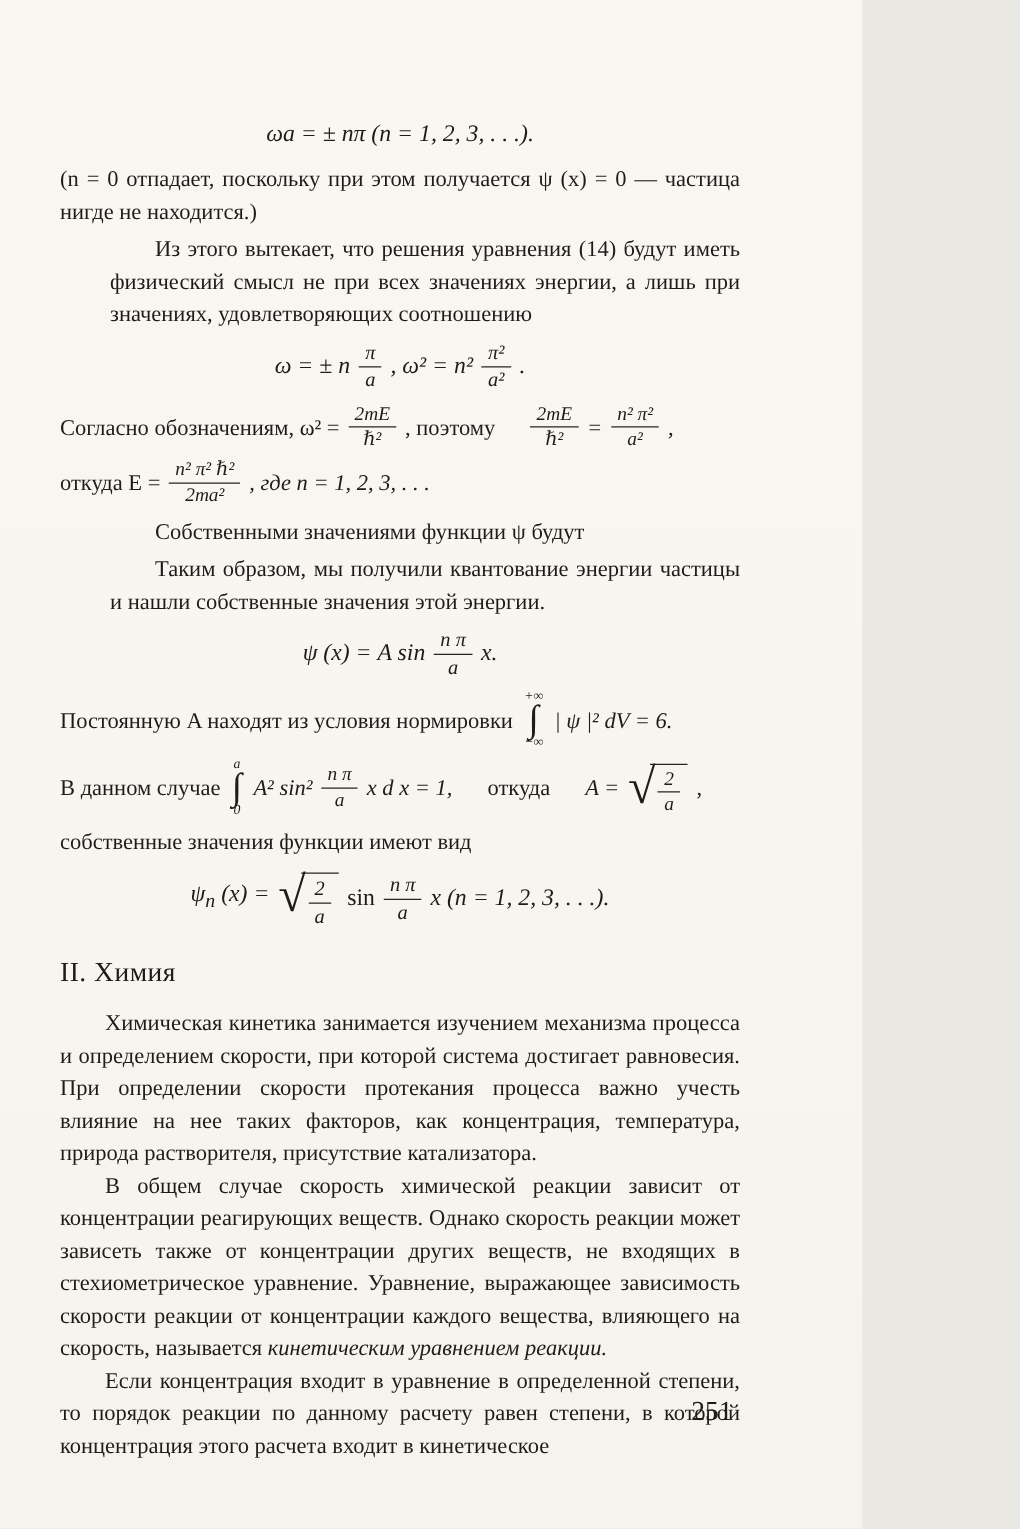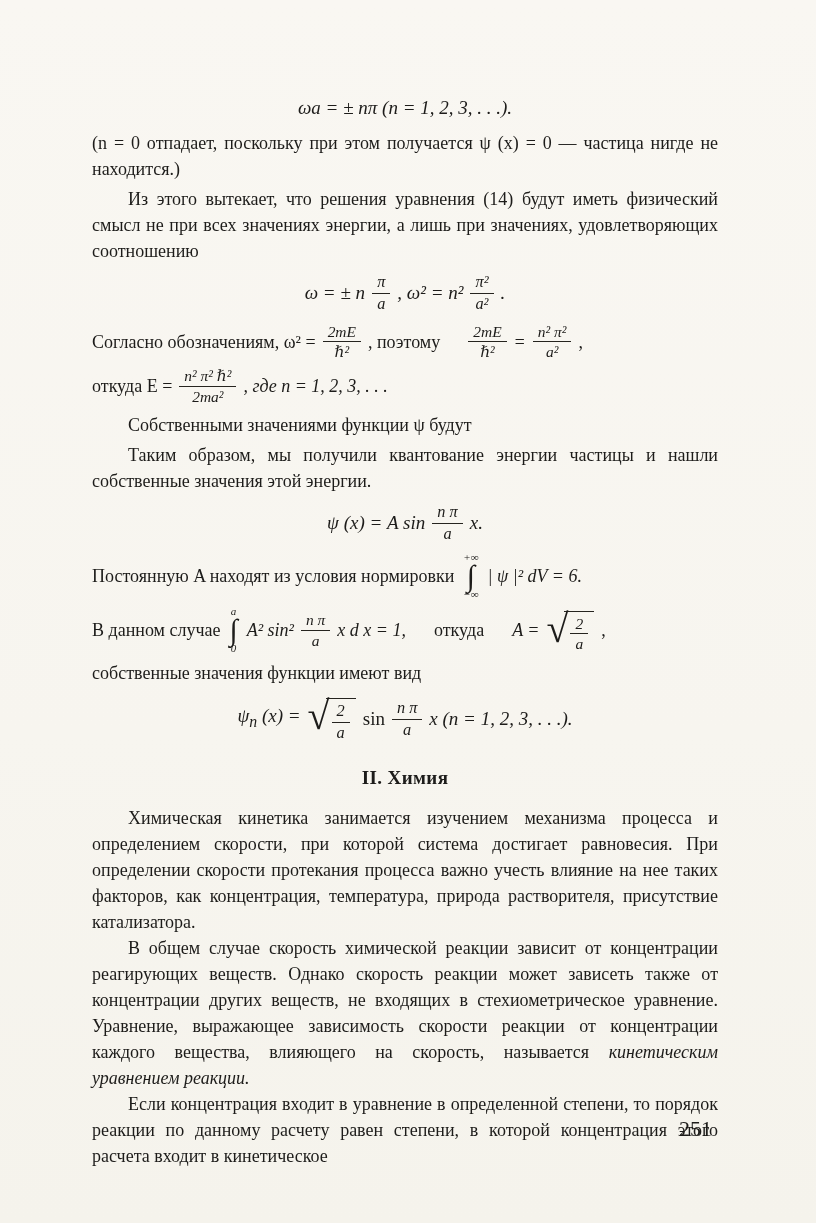--- a/index.html
+++ b/index.html
@@ -1,46 +1,46 @@
 <!DOCTYPE html>
 <html lang="ru"><head>
 <meta charset="utf-8">
 <style>
   html,body{margin:0;padding:0;background:#e9e7e1;}
   .sheet{
-    width:816px;height:1223px;
+    width:690px;height:1223px;
     background:linear-gradient(180deg,#f9f7f2 0%,#f7f5ef 60%,#f5f3ec 100%);
     box-sizing:border-box;
-    padding:86px 98px 0 92px;
+    padding:86px 98px 0 48px;
     position:relative;
     overflow:hidden;
     font-family:"Liberation Serif","DejaVu Serif",serif;
     font-size:18px;line-height:26px;color:#1d1c1a;
   }
   p{margin:0;text-align:justify;}
   .indent{text-indent:2em;}
-  .gap-top{margin-top:4px;}
+  .gap-top{margin-top:4px;margin-left:40px;}
   .formula{
     display:flex;justify-content:center;align-items:center;gap:7px;
     margin:9px 0;font-size:19px;
   }
   .mrow{display:flex;align-items:center;gap:7px;margin:6px 0;flex-wrap:nowrap;}
   .it{font-style:italic;}
   .frac{display:inline-flex;flex-direction:column;text-align:center;
     vertical-align:middle;font-size:0.86em;line-height:1.15;font-style:italic;}
   .frac .num{border-bottom:1.3px solid #26241f;padding:0 5px 1px;}
   .frac .den{padding:1px 5px 0;}
   .integral{display:inline-flex;flex-direction:column;align-items:center;line-height:1;margin:0 2px;}
   .integral .lim{font-size:11px;line-height:11px;font-style:italic;}
   .integral .sign{font-size:30px;line-height:26px;}
   .sqrt{display:inline-flex;align-items:flex-start;}
   .sqrt .rad{font-size:40px;line-height:40px;font-style:normal;margin-right:-4px;transform:translateY(1px);}
   .sqrt .radicand{border-top:1.6px solid #26241f;padding:3px 6px 0 6px;margin-top:3px;}
   .section-heading{
-    text-align:center;font-weight:bold;font-size:19px;
+    text-align:left;font-weight:normal;font-size:22px;
     margin:22px 0 14px 0;letter-spacing:0.4px;
   }
   .page-number{
     position:absolute;top:1116px;right:104px;font-size:22px;
   }
   .spacer-sm{width:14px;display:inline-block;}
 </style>
 </head>
 <body>
 

